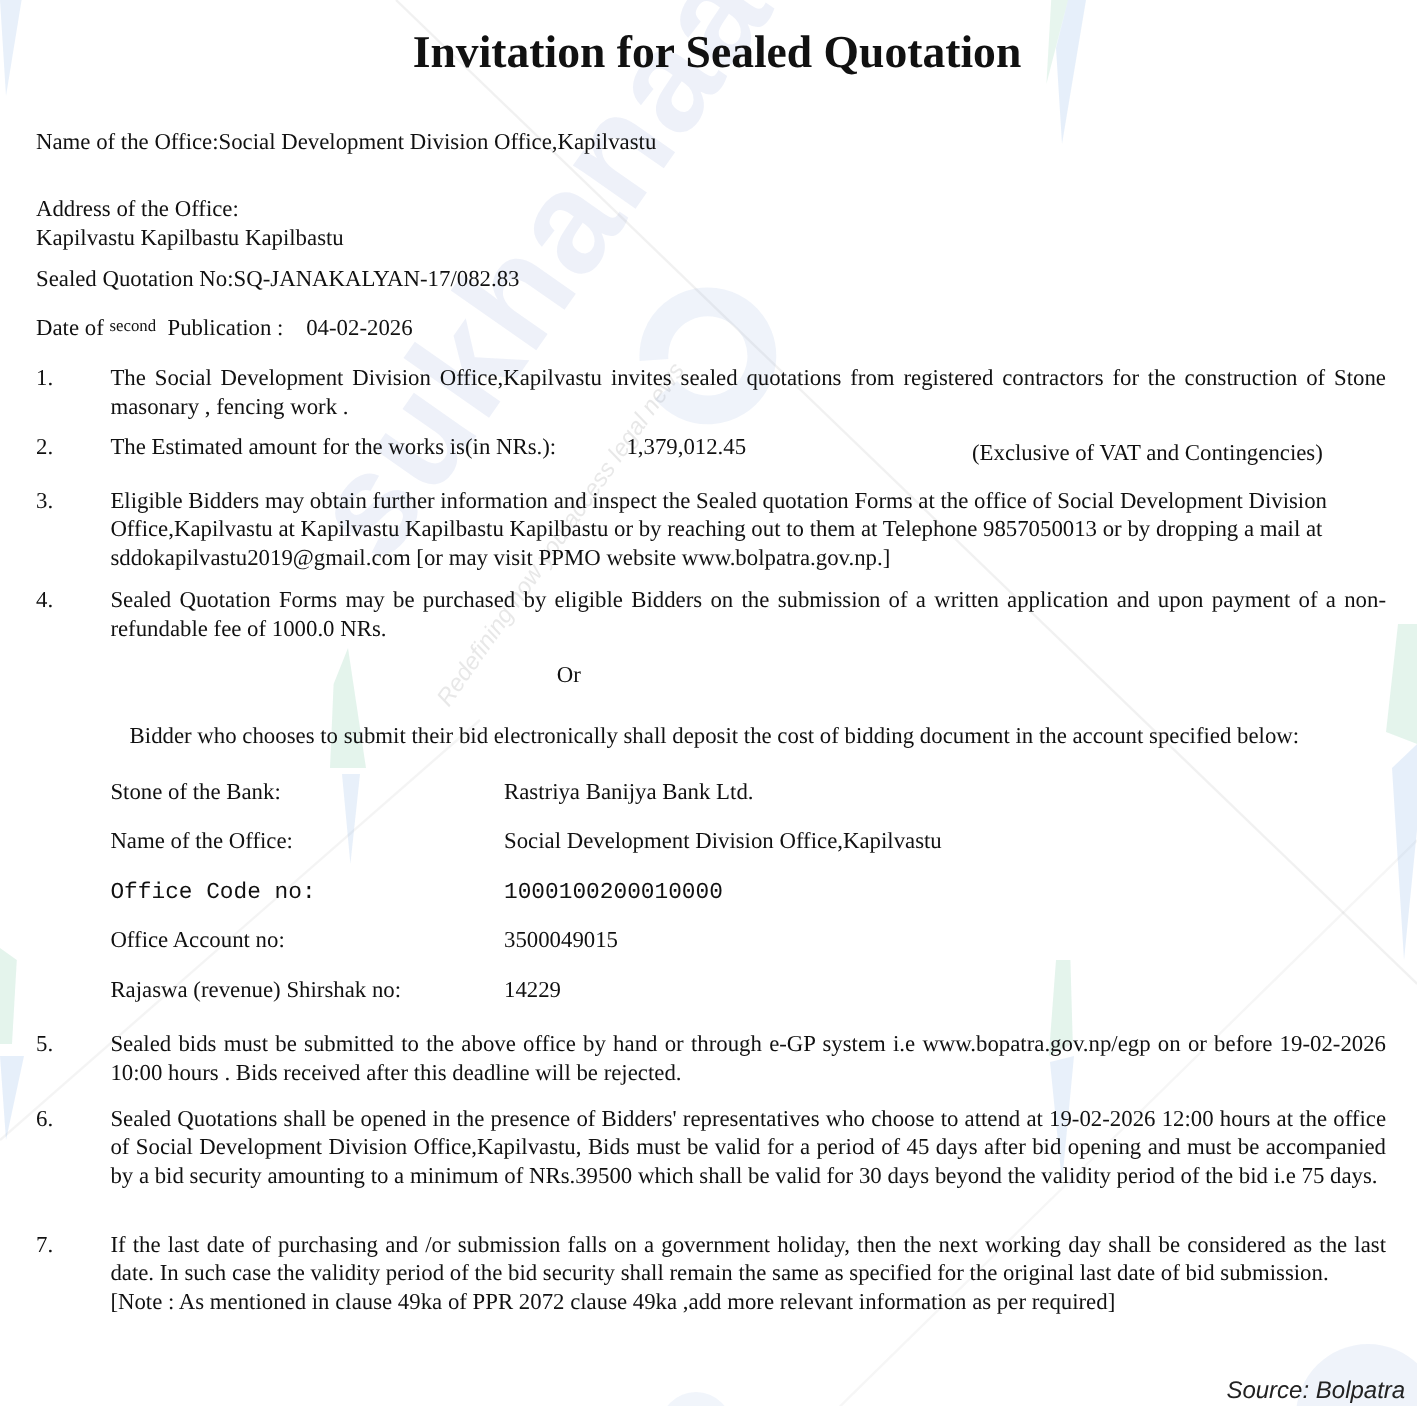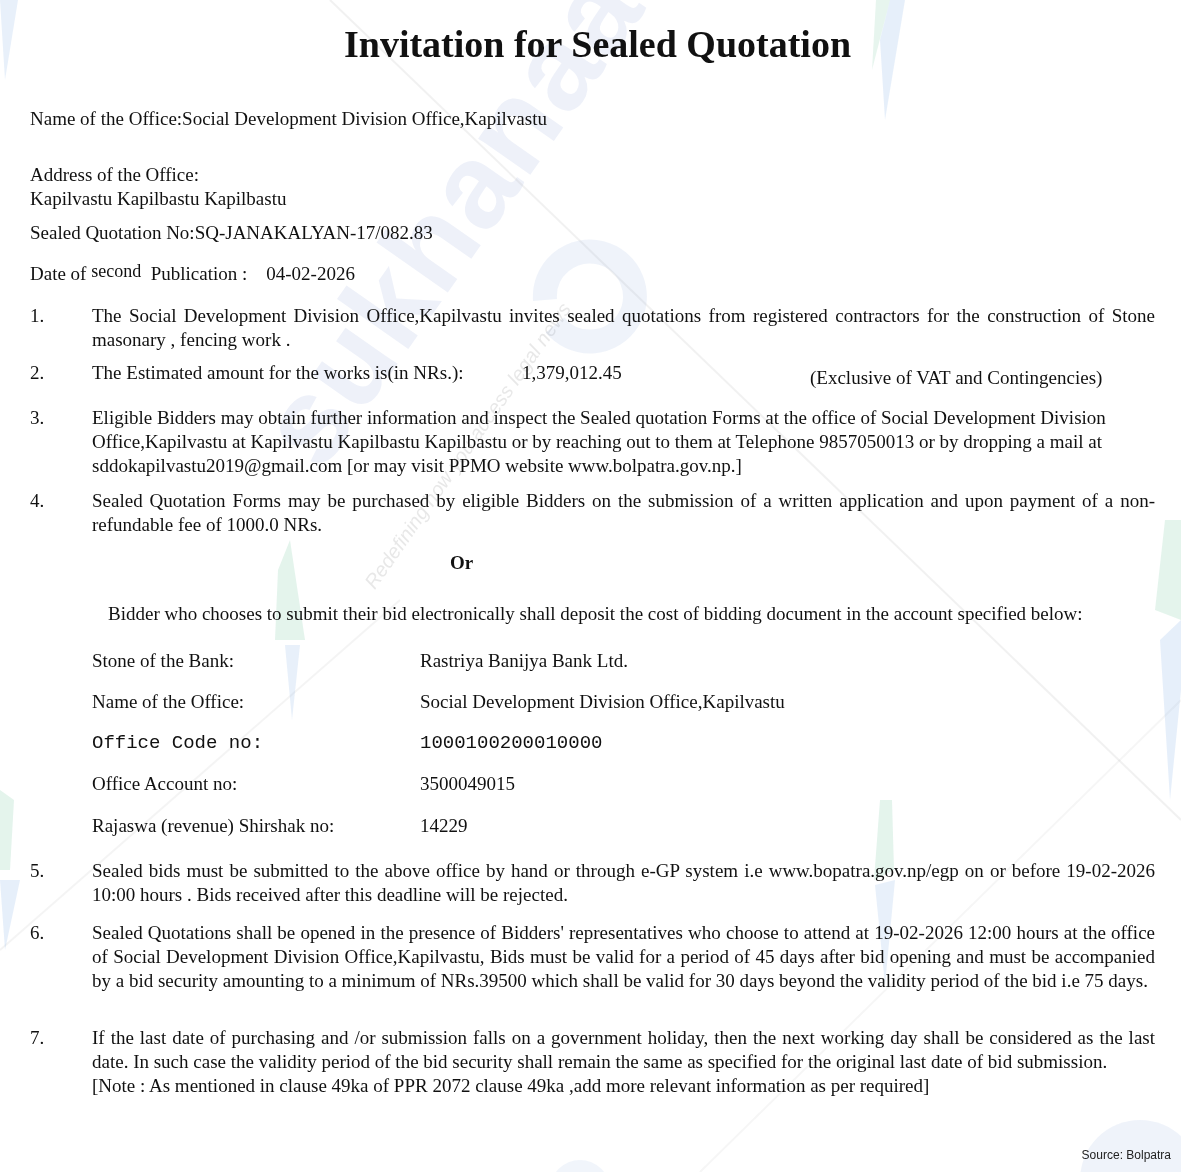--- a/index.html
+++ b/index.html
@@ -62,21 +62,21 @@
     }
     .line {
       position: absolute;
       left: 30px;
       white-space: nowrap;
       line-height: 24px;
     }
     .sup-word {
       position: relative;
       top: -3px;
-      font-size: 18px;
+      font-size: 14px;
     }
     .item {
       position: absolute;
       left: 30px;
       width: 1125px;
       line-height: 24px;
     }
     .item .num {
       position: absolute;
       left: 0;
@@ -94,21 +94,22 @@
     }
     .bank-row .lbl {
       display: inline-block;
       width: 328px;
     }
     .source {
       position: absolute;
       right: 10px;
       top: 1148px;
       font-family: "Liberation Sans", "DejaVu Sans", sans-serif;
-      font-size: 12px;
+      font-style: italic;
+      font-size: 20px;
       color: #222;
     }
   </style>
 </head>
 <body>
 
 <div class="wm" style="left:0;top:0;width:1181px;height:1172px;">
   <div class="wm-text">sukhanaa</div>
   <div class="wm-sub">Redefining how you access legal news</div>
   <svg width="1181" height="1172" style="position:absolute;left:0;top:0;">
@@ -169,21 +170,21 @@
   <div class="item" style="top:406px;">
     <span class="num">3.</span>
     <div class="body" style="text-align:left;">Eligible Bidders may obtain further information and inspect the Sealed quotation Forms at the office of Social Development Division Office,Kapilvastu at Kapilvastu  Kapilbastu Kapilbastu  or by reaching out to them at Telephone 9857050013 or by dropping a mail at sddokapilvastu2019@gmail.com [or may visit PPMO website www.bolpatra.gov.np.]</div>
   </div>
 
   <div class="item" style="top:489px;">
     <span class="num">4.</span>
     <div class="body">Sealed Quotation Forms may be purchased by eligible Bidders on the submission of a written application and upon payment of a non-refundable fee of 1000.0 NRs.</div>
   </div>
 
-  <div class="line" style="left:450px;top:551px;font-weight:bold;">Or</div>
+  <div class="line" style="left:464px;top:551px;">Or</div>
 
   <div class="line" style="left:108px;top:602px;">Bidder who chooses to submit their bid electronically shall deposit the cost of bidding document in the account specified below:</div>
 
   <div>
     <div class="bank-row" style="top:649px;">
       <span class="lbl">Stone of the Bank:</span><span>Rastriya Banijya Bank Ltd.</span>
     </div>
     <div class="bank-row" style="top:690px;">
       <span class="lbl">Name of the Office:</span><span>Social Development Division Office,Kapilvastu</span>
     </div>

